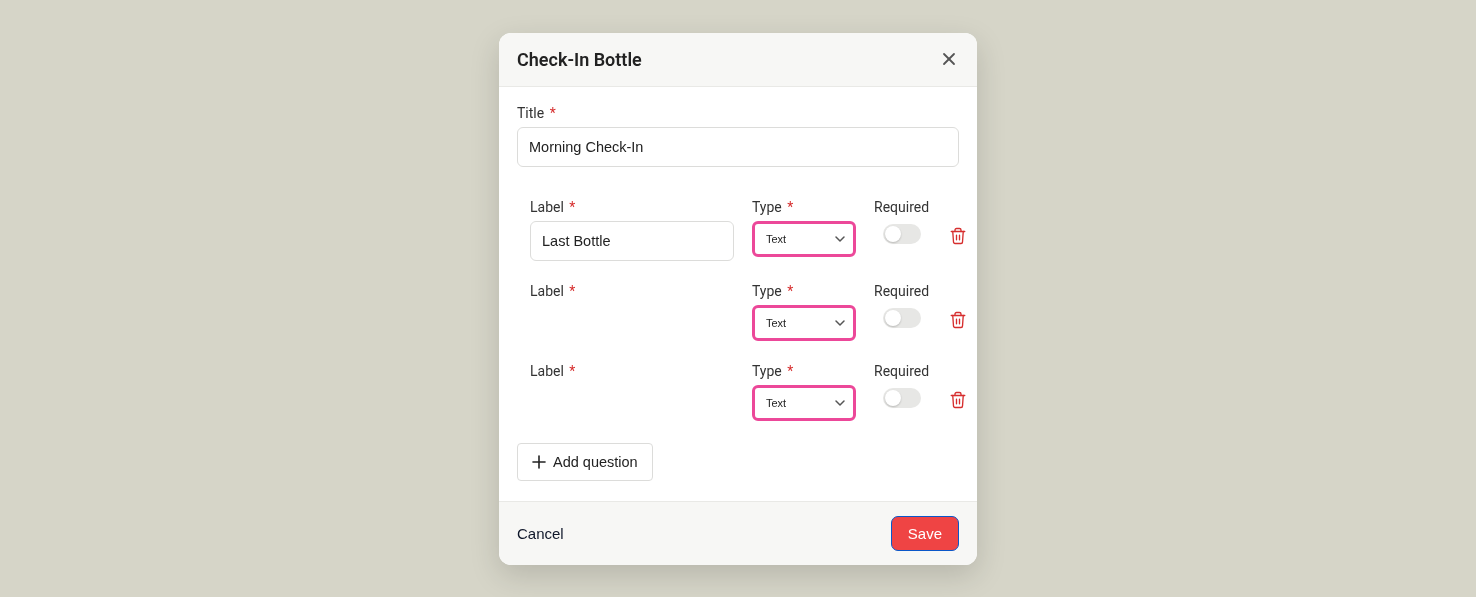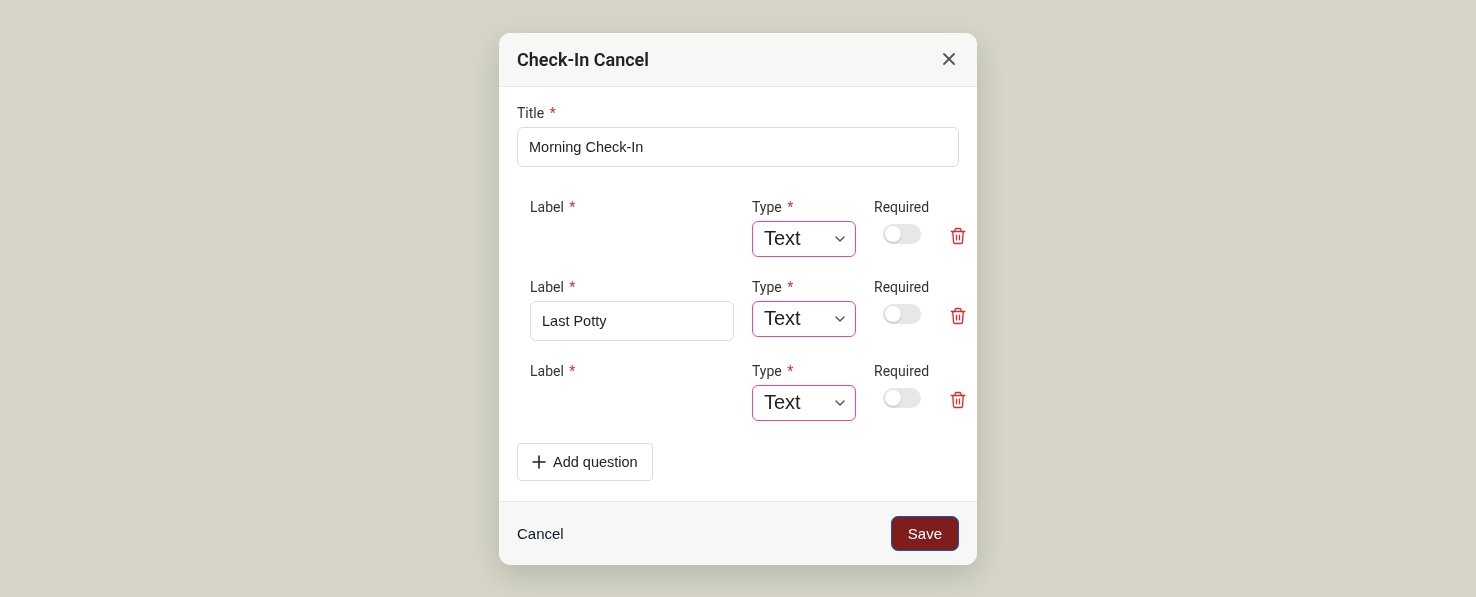--- a/index.html
+++ b/index.html
@@ -96,24 +96,24 @@
     .col-delete {
       flex-shrink: 0;
       padding-top: 26px;
     }
     .select-wrap {
       position: relative;
     }
     .select-input {
       width: 100%;
       height: 36px;
-      border: 1px solid #ec4899;
+      border: 3px solid #ec4899;
       border-radius: 6px;
       padding: 0 28px 0 11px;
-      font-size: 20px;
+      font-size: 11px;
       color: #222;
       background: #fff;
       outline: none;
       cursor: pointer;
       appearance: none;
       text-align: left;
       display: flex;
       align-items: center;
     }
     .chevron {
@@ -178,36 +178,36 @@
     }
     .cancel-btn {
       background: none;
       border: none;
       color: #0f172a;
       font-size: 15px;
       cursor: pointer;
       padding: 4px 0;
     }
     .save-btn {
-      background: #7f1d1d;
+      background: #ef4444;
       border: 1px solid #0a57c9;
       color: #fff;
       font-size: 15px;
       font-weight: 500;
       border-radius: 7px;
       padding: 8px 16px;
       cursor: pointer;
     }
   </style>
 </head>
 <body>
 
 <div class="modal">
   <div class="modal-header">
-    <div class="modal-title">Check-In Cancel</div>
+    <div class="modal-title">Check-In Bottle</div>
     <button class="close-btn">
       <svg width="16" height="16" viewBox="0 0 16 16" fill="none" stroke="currentColor" stroke-width="1.8" stroke-linecap="round">
         <line x1="3" y1="3" x2="13" y2="13"></line>
         <line x1="13" y1="3" x2="3" y2="13"></line>
       </svg>
     </button>
   </div>
 
   <div class="modal-body">
     <div class="title-group">
@@ -218,20 +218,21 @@
       <input class="text-input" type="text" value="Morning Check-In" style="">
     </div>
 
     
     <div class="question-row">
       <div class="col-label">
         <label class="field-label">
           <span>Label</span>
           <span class="required-mark">*</span>
         </label>
+        <input class="text-input" type="text" value="Last Bottle" style="">
       </div>
       <div class="col-type">
         <label class="field-label">
           <span>Type</span>
           <span class="required-mark">*</span>
         </label>
         <div class="select-wrap">
           <button class="select-input">
             <span>Text</span>
           </button>
@@ -256,21 +257,20 @@
       </div>
     </div>
 
     
     <div class="question-row">
       <div class="col-label">
         <label class="field-label">
           <span>Label</span>
           <span class="required-mark">*</span>
         </label>
-        <input class="text-input" type="text" value="Last Potty" style="">
       </div>
       <div class="col-type">
         <label class="field-label">
           <span>Type</span>
           <span class="required-mark">*</span>
         </label>
         <div class="select-wrap">
           <button class="select-input">
             <span>Text</span>
           </button>

